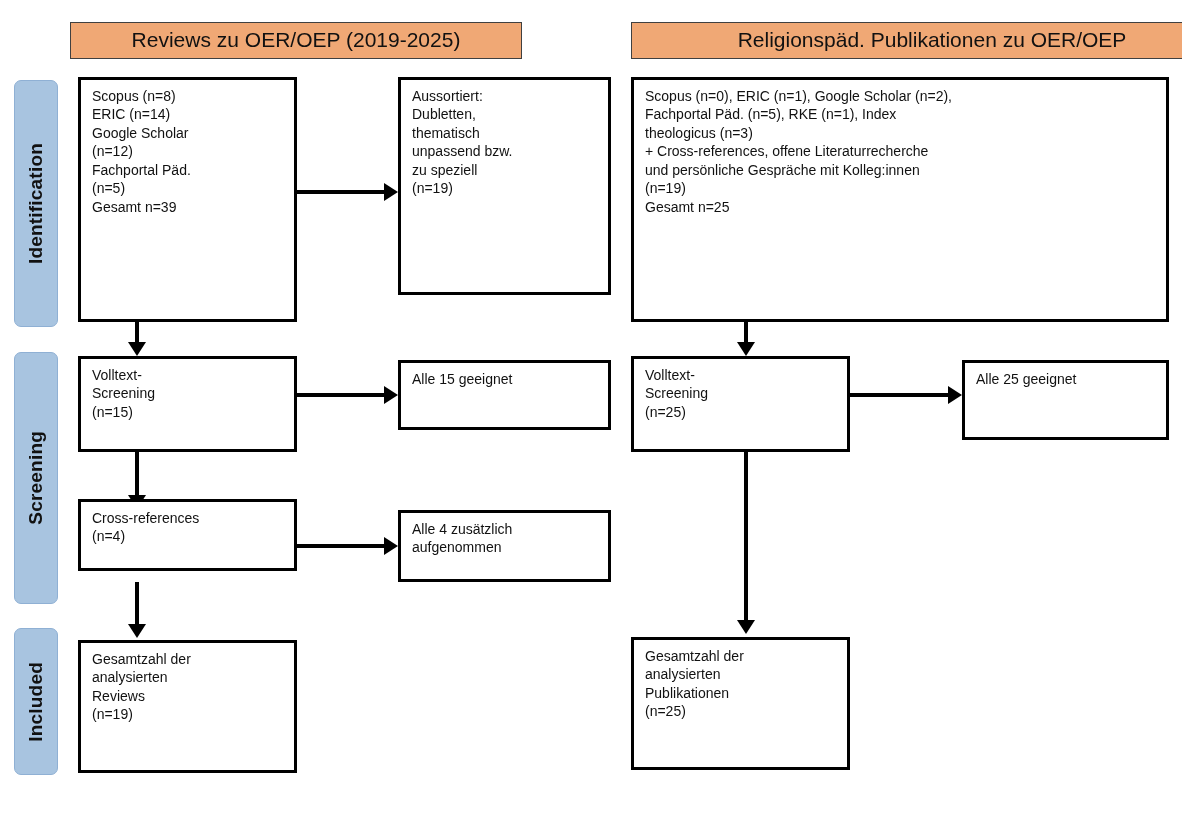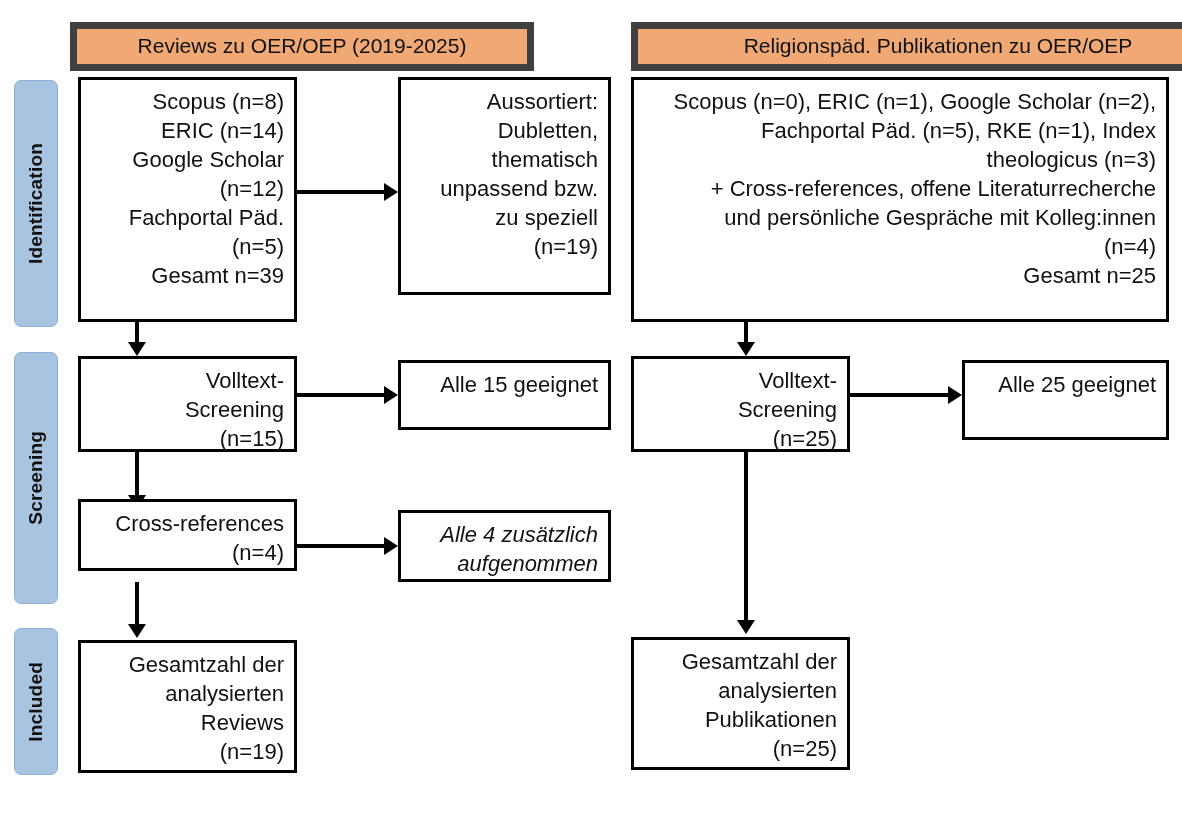--- a/index.html
+++ b/index.html
@@ -34,46 +34,45 @@
     transform: rotate(180deg);
     font-weight: bold;
     font-size: 19px;
     letter-spacing: 0.2px;
     color: #111;
     white-space: nowrap;
   }
   .header-box {
     position: absolute;
     background: #f0a875;
-    border: 7px solid #404040;
+    border: 1px solid #404040;
     display: flex;
     align-items: center;
     justify-content: center;
     text-align: center;
   }
   .header-box span {
     font-size: 21px;
     color: #111;
     line-height: 1.15;
     padding: 0 6px;
   }
   .node {
     position: absolute;
     background: #ffffff;
     border: 3px solid #000000;
     box-sizing: border-box;
     padding: 7px 10px 7px 11px;
   }
   .node .txt {
-    font-size: 22px;
+    font-size: 14px;
     line-height: 1.32;
     color: #111;
     white-space: pre-line;
     display: block;
-    text-align: right;
   }
   .arrow {
     position: absolute;
     background: #000000;
   }
   .arrow-head {
     position: absolute;
     width: 0;
     height: 0;
   }
@@ -149,21 +148,21 @@
   <div class="arrow-head head-right" style="left:384px; top:386px;"></div>
 
   <div class="arrow" style="left:135px; top:452px; width:4px; height:51px;"></div>
   <div class="arrow-head head-down" style="left:128px; top:495px;"></div>
 
   <div class="node" style="left:78px; top:499px; width:219px; height:72px;">
     <span class="txt">Cross-references
 (n=4)</span>
   </div>
 
-  <div class="node" style="left:398px; top:510px; width:213px; height:72px;font-style:italic;">
+  <div class="node" style="left:398px; top:510px; width:213px; height:72px;">
     <span class="txt">Alle 4 zusätzlich
 aufgenommen</span>
   </div>
 
   <div class="arrow" style="left:297px; top:544px; width:88px; height:4px;"></div>
   <div class="arrow-head head-right" style="left:384px; top:537px;"></div>
 
   <div class="arrow" style="left:135px; top:582px; width:4px; height:50px;"></div>
   <div class="arrow-head head-down" style="left:128px; top:624px;"></div>
 
@@ -173,21 +172,21 @@
 Reviews
 (n=19)</span>
   </div>
 
   <div class="node" style="left:631px; top:77px; width:538px; height:245px;">
     <span class="txt">Scopus (n=0), ERIC (n=1), Google Scholar (n=2),
 Fachportal Päd. (n=5), RKE (n=1), Index
 theologicus (n=3)
 + Cross-references, offene Literaturrecherche
 und persönliche Gespräche mit Kolleg:innen
-(n=4)
+(n=19)
 Gesamt n=25</span>
   </div>
 
   <div class="arrow" style="left:744px; top:322px; width:4px; height:28px;"></div>
   <div class="arrow-head head-down" style="left:737px; top:342px;"></div>
 
   <div class="node" style="left:631px; top:356px; width:219px; height:96px;">
     <span class="txt">Volltext-
 Screening
 (n=25)</span>

